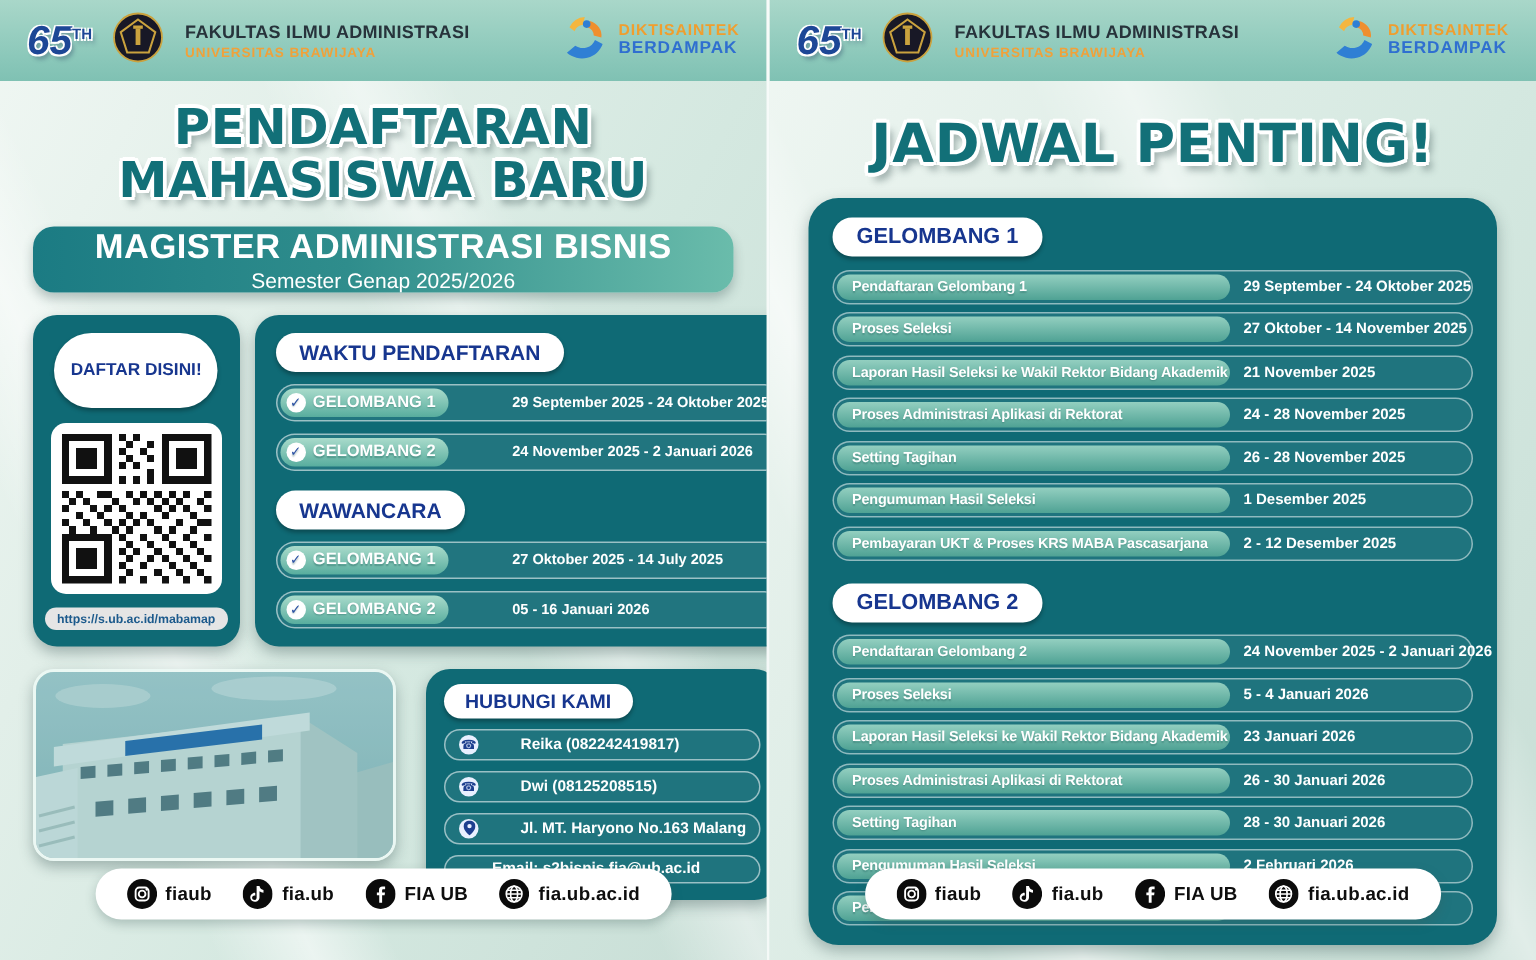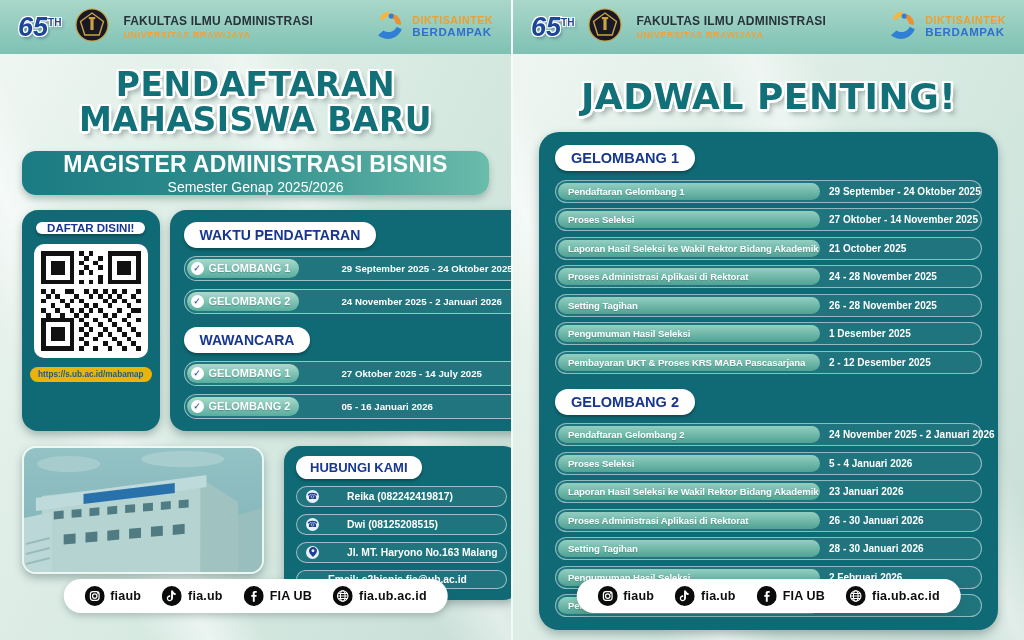--- a/index.html
+++ b/index.html
@@ -43,24 +43,24 @@
     box-shadow:0 4px 7px rgba(40,70,70,.3);}
   .banner-title{font-size:23px;font-weight:800;letter-spacing:.3px;}
   .banner-sub{font-size:14px;margin-top:1px;}
 
   .cols{display:flex;gap:10px;margin:15px 22px 0;}
   .box{background:#0f6a75;border-radius:16px;box-shadow:0 4px 9px rgba(40,70,70,.35);box-sizing:border-box;}
   .pill-header{display:inline-block;background:#fff;color:#17368f;font-weight:800;
     border-radius:999px;box-shadow:0 2px 3px rgba(0,0,0,.3);}
 
   .register-box{width:154px;display:flex;flex-direction:column;align-items:center;padding:12px 8px 10px;}
-  .register-box .pill-header{font-size:11.5px;padding:0 11px;}
+  .register-box .pill-header{font-size:11.5px;padding:19px 11px;}
   .qr-wrap{background:#fff;border-radius:10px;padding:7px;margin-top:10px;}
   .qr-wrap svg{display:block;width:100px;height:100px;}
-  .url-pill{margin-top:9px;background:#eab308;border-radius:999px;font-size:8.2px;font-weight:700;
+  .url-pill{margin-top:9px;background:#e5e5e5;border-radius:999px;font-size:8.2px;font-weight:700;
     color:#1c5a8c;padding:3px 8px;}
 
   .sched-box{flex:1;padding:12px 14px 12px;}
   .sched-box .pill-header{font-size:14px;padding:5px 16px;}
   .sched-box .pill-header.second{margin-top:13px;}
   .srow{display:flex;align-items:center;margin-top:8px;border:1px solid rgba(255,255,255,.55);
     border-radius:999px;background:rgba(255,255,255,.08);padding:2px;}
   .chip{display:flex;align-items:center;gap:5px;border-radius:999px;padding:3px 9px 3px 4px;
     background:linear-gradient(180deg,#a9dbcb,#58ad9e);
     font-size:11px;font-weight:800;color:#fff;white-space:nowrap;text-shadow:0 1px 1px rgba(0,60,60,.3);}
@@ -361,21 +361,21 @@
               <span class="jrow-date">29 September - 24 Oktober 2025</span>
             </div>
           
             <div class="jrow">
               <span class="jchip">Proses Seleksi</span>
               <span class="jrow-date">27 Oktober - 14 November 2025</span>
             </div>
           
             <div class="jrow">
               <span class="jchip">Laporan Hasil Seleksi ke Wakil Rektor Bidang Akademik</span>
-              <span class="jrow-date">21 October 2025</span>
+              <span class="jrow-date">21 November 2025</span>
             </div>
           
             <div class="jrow">
               <span class="jchip">Proses Administrasi Aplikasi di Rektorat</span>
               <span class="jrow-date">24 - 28 November 2025</span>
             </div>
           
             <div class="jrow">
               <span class="jchip">Setting Tagihan</span>
               <span class="jrow-date">26 - 28 November 2025</span>

